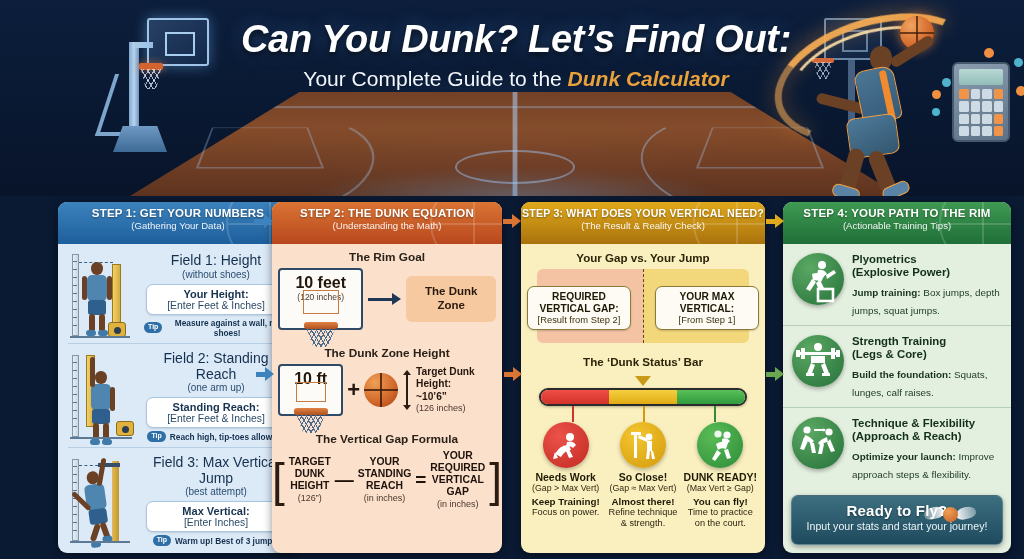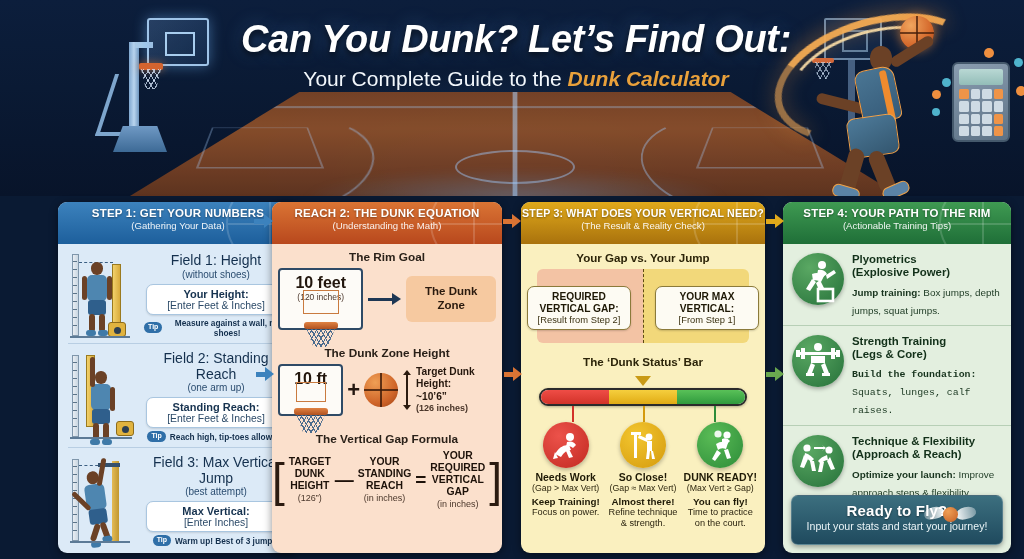--- a/index.html
+++ b/index.html
@@ -283,21 +283,21 @@
     background:#f6c9a0; border-radius:6px; padding:9px 8px; text-align:center;
     font-size:11.5px; font-weight:bold; color:#2a1a0e; line-height:1.2;
   }
   .plus{ font-size:22px; font-weight:bold; color:#241710; }
   .ball2{ width:34px;height:34px;border-radius:50%;
     background:radial-gradient(circle at 33% 28%,#ef9f55,#cf6428 62%,#9e4316 100%);
     position:relative; flex:0 0 34px;}
   .ball2::before{content:"";position:absolute;left:0;top:48%;width:100%;height:1.6px;background:rgba(60,25,8,.8);}
   .ball2::after{content:"";position:absolute;left:48%;top:0;width:1.6px;height:100%;background:rgba(60,25,8,.8);}
   .tdh{ text-align:left; font-size:10.2px; font-weight:bold; color:#24160c; line-height:1.2; }
-  .tdh .sm{ font-size:9px; font-weight:bold; color:#4a362a; }
+  .tdh .sm{ font-size:9px; font-weight:normal; color:#4a362a; }
   .vbar{ position:relative; width:10px; height:40px; flex:0 0 10px; }
   .vbar .ln{position:absolute;left:4px;top:4px;width:1.6px;height:32px;background:#2b1b10;}
   .vbar .a1{position:absolute;left:1px;top:0;width:0;height:0;border-left:4px solid transparent;border-right:4px solid transparent;border-bottom:5px solid #2b1b10;}
   .vbar .a2{position:absolute;left:1px;bottom:0;width:0;height:0;border-left:4px solid transparent;border-right:4px solid transparent;border-top:5px solid #2b1b10;}
   .formula{ display:flex; align-items:center; justify-content:center; gap:4px; padding:0 6px; position:relative; }
   .brk{ font-size:46px; color:#2b1b10; font-weight:300; line-height:.8; }
   .fcell{ text-align:center; font-size:10.4px; font-weight:bold; color:#1d1109; line-height:1.16; }
   .fcell .sm{ font-size:9px; font-weight:normal; color:#4a362a; }
   .op{ font-size:19px; font-weight:bold; color:#1d1109; }
 
@@ -606,21 +606,21 @@
             </div>
           </div>
         </div>
 
       </div>
     </section>
 
     <section class="panel p2">
       <div class="phead">
         <div class="bbl"></div>
-        <div class="t1">REACH 2: THE DUNK EQUATION</div>
+        <div class="t1">STEP 2: THE DUNK EQUATION</div>
         <div class="t2">(Understanding the Math)</div>
       </div>
 
       <div class="s2title">The Rim Goal</div>
       <div class="rimrow">
         <div class="board2">
           <div class="bt">10 feet</div>
           <div class="bs">(120 inches)</div>
           <div class="sq"></div>
           <div class="hoop">
@@ -822,21 +822,21 @@
             <path d="M19 21 h14 v7 h-14 z"></path>
             <path d="M19 28 l-4 10 h5 l3 -8 z M33 28 l4 10 h-5 l-3 -8 z"></path>
             <rect x="14" y="38" width="8" height="3"></rect>
                 <rect x="30" y="38" width="8" height="3"></rect>
           </g>
             </svg>
         </div>
         <div>
           <div class="t-h">Strength Training</div>
           <div class="t-h">(Legs &amp; Core)</div>
-          <div style="margin-top:2px;font-family:Liberation Mono, monospace;">
+          <div style="margin-top:2px;">
             <span class="t-lead">Build the foundation:</span><span class="t-body"> Squats, lunges, calf raises.</span>
           </div>
         </div>
       </div>
 
       <div class="tiprow">
         <div class="tcirc">
           <svg width="52" height="52" viewBox="0 0 52 52">
               <g fill="#fff">
             <circle cx="15" cy="13" r="3.6"></circle>

